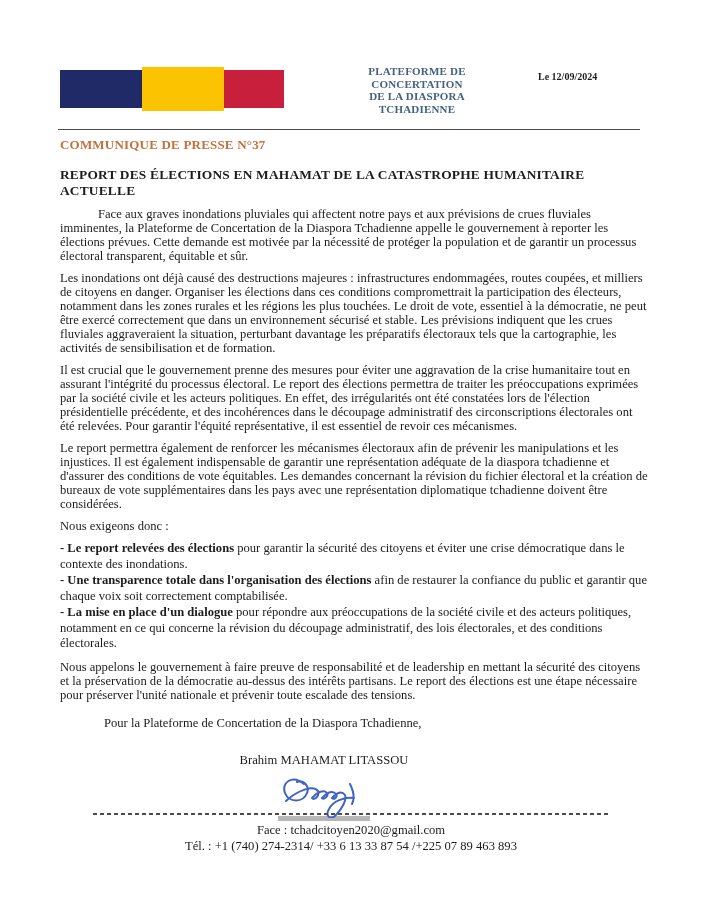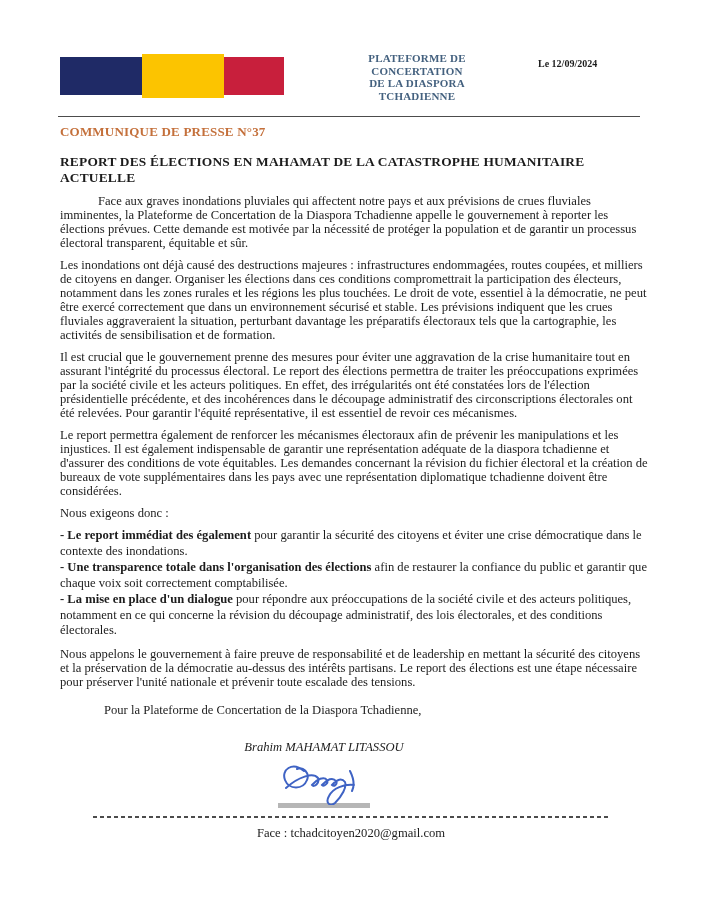--- a/index.html
+++ b/index.html
@@ -8,21 +8,21 @@
     --signature-blue:#3f63c4;
     --flag-blue:#1f2a66;
     --flag-yellow:#fcc400;
     --flag-red:#c81f3c;
     --ink:#1c1c1c;
   }
   html,body{margin:0;padding:0;background:#ffffff;}
   .page{
     position:relative;
     width:702px;height:859px;
-    margin:4px auto;
+    margin:17px auto;
     background:#ffffff;
     font-family:"Liberation Serif","DejaVu Serif",serif;
     color:var(--ink);
     overflow:hidden;
   }
   .content{padding:46px 54px 0 60px;}
   
   .letterhead{display:flex;align-items:flex-start;}
   .flag{display:flex;align-items:center;margin-top:4px;}
   .band{display:block;}
@@ -57,21 +57,21 @@
     font-weight:bold;font-size:13.4px;letter-spacing:.2px;
   }
   
   .para{font-size:12.6px;line-height:14px;margin:8px 0 0 0;}
   .para.indent{text-indent:38px;}
   .demands{margin-top:8px;}
   .demand{font-size:12.6px;line-height:15.9px;margin:0;}
   .demand b{font-weight:bold;}
   .signoff{font-size:12.6px;margin-top:14px;padding-left:44px;}
   
-  .sig-block{margin-top:22px;text-align:center;transform:translateX(-30px);font-style:italic;}
+  .sig-block{margin-top:22px;text-align:center;transform:translateX(-30px);}
   .sig-name{font-size:12.6px;}
   .sig-scribble{margin-top:2px;}
   .sig-scribble svg path{stroke:var(--signature-blue);}
   .sig-bar{width:92px;height:5px;background:#b6b6b6;margin:-6px auto 0 auto;}
   
   .footer{position:absolute;left:0;right:0;bottom:22px;text-align:center;}
   .footer-divider{
     width:516px;height:2px;margin:0 auto 8px auto;
     background:repeating-linear-gradient(90deg,#4c4c4c 0 4px,transparent 4px 7px);
   }
@@ -102,21 +102,21 @@
     <div class="title">REPORT DES ÉLECTIONS EN MAHAMAT DE LA CATASTROPHE HUMANITAIRE ACTUELLE</div>
 
     <p class="para indent">Face aux graves inondations pluviales qui affectent notre pays et aux prévisions de crues fluviales imminentes, la Plateforme de Concertation de la Diaspora Tchadienne appelle le gouvernement à reporter les élections prévues. Cette demande est motivée par la nécessité de protéger la population et de garantir un processus électoral transparent, équitable et sûr.</p>
     <p class="para">Les inondations ont déjà causé des destructions majeures : infrastructures endommagées, routes coupées, et milliers de citoyens en danger. Organiser les élections dans ces conditions compromettrait la participation des électeurs, notamment dans les zones rurales et les régions les plus touchées. Le droit de vote, essentiel à la démocratie, ne peut être exercé correctement que dans un environnement sécurisé et stable. Les prévisions indiquent que les crues fluviales aggraveraient la situation, perturbant davantage les préparatifs électoraux tels que la cartographie, les activités de sensibilisation et de formation.</p>
     <p class="para">Il est crucial que le gouvernement prenne des mesures pour éviter une aggravation de la crise humanitaire tout en assurant l'intégrité du processus électoral. Le report des élections permettra de traiter les préoccupations exprimées par la société civile et les acteurs politiques. En effet, des irrégularités ont été constatées lors de l'élection présidentielle précédente, et des incohérences dans le découpage administratif des circonscriptions électorales ont été relevées. Pour garantir l'équité représentative, il est essentiel de revoir ces mécanismes.</p>
     <p class="para">Le report permettra également de renforcer les mécanismes électoraux afin de prévenir les manipulations et les injustices. Il est également indispensable de garantir une représentation adéquate de la diaspora tchadienne et d'assurer des conditions de vote équitables. Les demandes concernant la révision du fichier électoral et la création de bureaux de vote supplémentaires dans les pays avec une représentation diplomatique tchadienne doivent être considérées.</p>
 
     <p class="para">Nous exigeons donc :</p>
 
     <div class="demands">
-      <p class="demand"><b>- Le report immédiat des également</b><span> pour garantir la sécurité des citoyens et éviter une crise démocratique dans le contexte des inondations.</span></p>
+      <p class="demand"><b>- Le report relevées des élections</b><span> pour garantir la sécurité des citoyens et éviter une crise démocratique dans le contexte des inondations.</span></p>
       <p class="demand"><b>- Une transparence totale dans l'organisation des élections</b><span> afin de restaurer la confiance du public et garantir que chaque voix soit correctement comptabilisée.</span></p>
       <p class="demand"><b>- La mise en place d'un dialogue</b><span> pour répondre aux préoccupations de la société civile et des acteurs politiques, notamment en ce qui concerne la révision du découpage administratif, des lois électorales, et des conditions électorales.</span></p>
     </div>
 
     <p class="para">Nous appelons le gouvernement à faire preuve de responsabilité et de leadership en mettant la sécurité des citoyens et la préservation de la démocratie au-dessus des intérêts partisans. Le report des élections est une étape nécessaire pour préserver l'unité nationale et prévenir toute escalade des tensions.</p>
 
     <div class="signoff">Pour la Plateforme de Concertation de la Diaspora Tchadienne,</div>
 
     <div class="sig-block">
       <div class="sig-name">Brahim MAHAMAT LITASSOU</div>
@@ -125,14 +125,15 @@
           <path d="M30 14 C18 4 7 13 11 23 C15 33 29 33 33 23 C36 16 29 9 23 12 M12 31 C24 20 39 15 44 21 C46 26 40 31 38 28 C43 22 50 19 53 23 C55 26 50 30 48 28 C53 22 59 20 62 24 C64 27 60 30 58 28 C63 22 68 21 71 25 C73 30 68 39 61 46 C56 50 51 46 55 39 C59 31 70 27 80 28 M76 14 C79 20 81 28 78 34" stroke-width="2" stroke-linecap="round"></path>
         </svg>
       </div>
       <div class="sig-bar"></div>
     </div>
   </div>
 
   <div class="footer">
     <div class="footer-divider"></div>
     <div class="footer-line">Face : tchadcitoyen2020@gmail.com</div>
+    <div class="footer-line">Tél. : +1 (740) 274-2314/ +33 6 13 33 87 54 /+225 07 89 463 893</div>
   </div>
 </div>
 
 </body></html>

